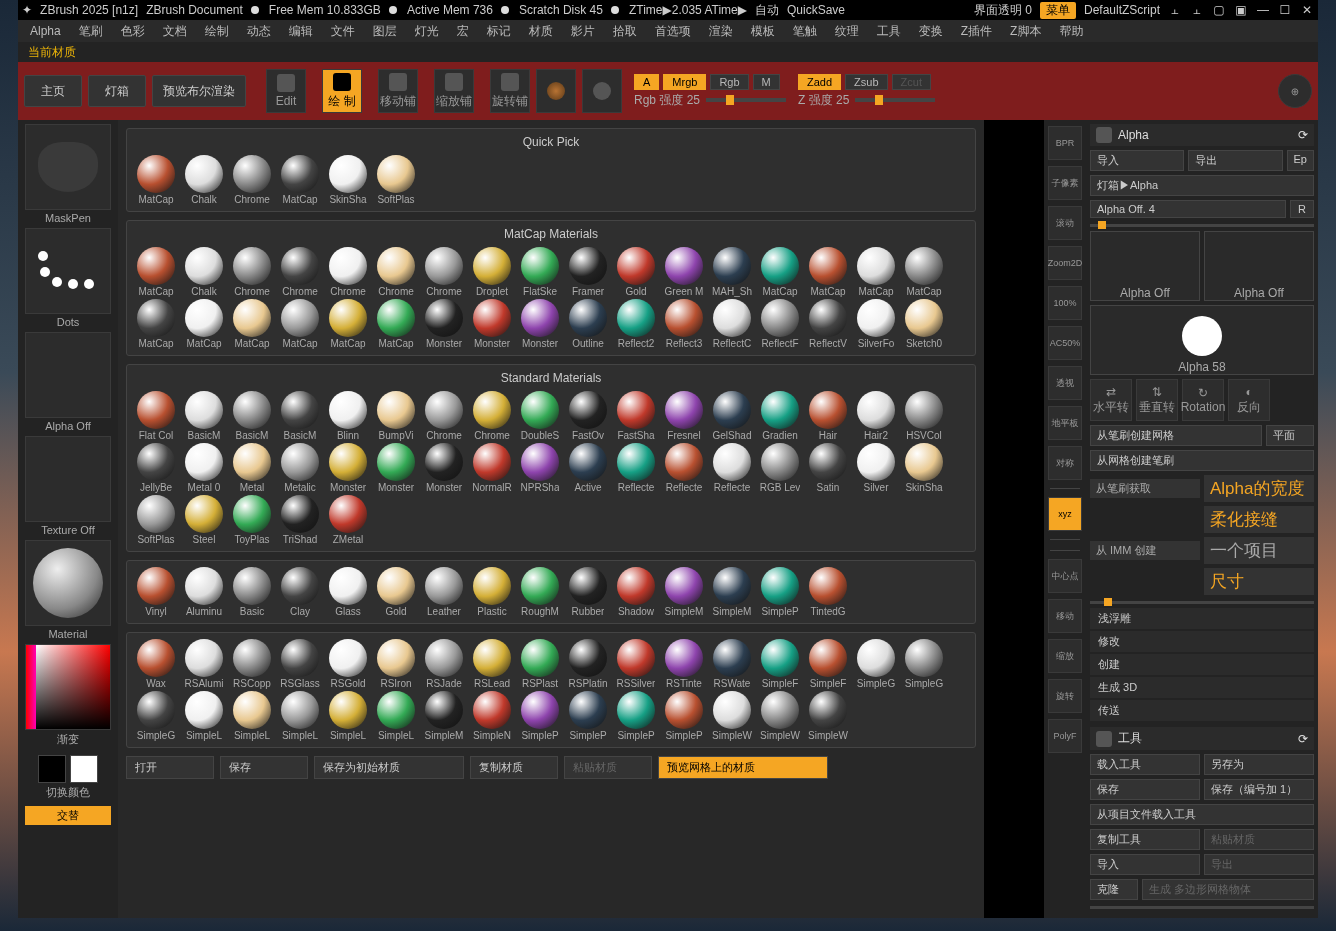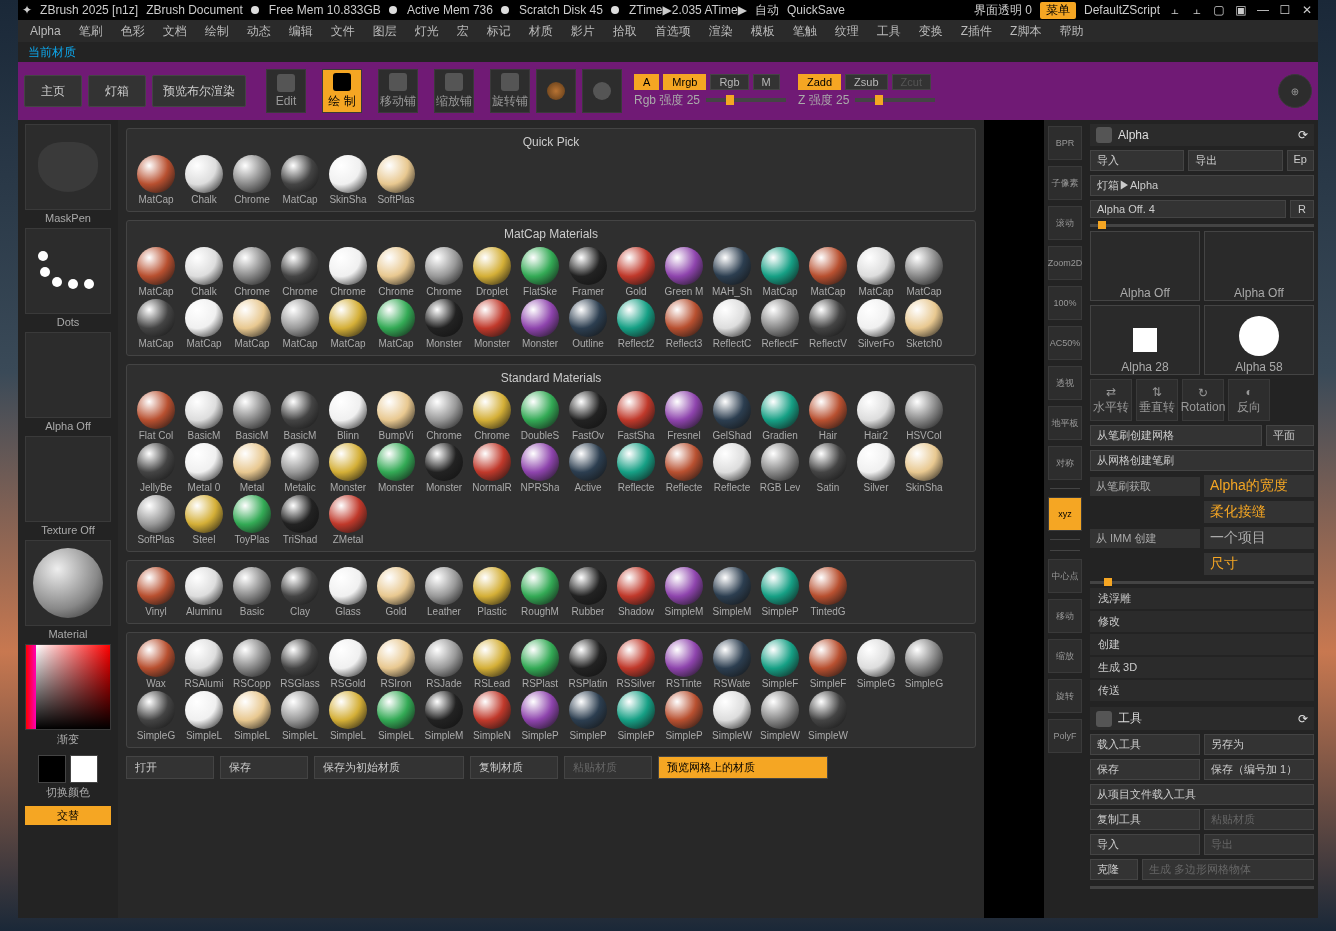--- a/index.html
+++ b/index.html
@@ -14,24 +14,24 @@
 .titlebar .dot{ width:8px;height:8px;border-radius:50%;background:#ddd;display:inline-block;margin-right:2px;}
 .titlebar .spacer{flex:1;}
 .titlebar .orange{background:#f5a623;color:#000;padding:0 6px;border-radius:2px;}
 .titlebar .winbtn{width:14px;height:14px;display:flex;align-items:center;justify-content:center;color:#ccc;}
 
 
 .menubar{height:22px;background:#2a2a2a;display:flex;align-items:center;gap:6px;padding:0 6px;color:#bbb;}
 .menubar span{padding:2px 6px;}
 
 
-.cur-mat{height:20px;background:#232323;color:#0ea5e9;padding:2px 10px;}
-
-
-.toolbar{height:58px;background:#701a75;display:flex;align-items:center;gap:6px;padding:4px 6px;}
+.cur-mat{height:20px;background:#232323;color:#eab308;padding:2px 10px;}
+
+
+.toolbar{height:58px;background:#7f1d1d;display:flex;align-items:center;gap:6px;padding:4px 6px;}
 .btn{background:#333;color:#ccc;padding:6px 10px;border:1px solid #444;border-radius:2px;display:flex;align-items:center;justify-content:center;}
 .btn.big{height:32px;min-width:58px;}
 .iconbtn{width:40px;height:44px;background:#2d2d2d;border:1px solid #3a3a3a;display:flex;flex-direction:column;align-items:center;justify-content:center;font-size:10px;color:#999;gap:2px;}
 .iconbtn.active{background:#f5a623;color:#000;}
 .iconbtn .ic{width:18px;height:18px;background:#555;border-radius:3px;}
 .iconbtn.active .ic{background:#000;}
 .rgb-group{display:flex;flex-direction:column;gap:2px;margin-left:6px;}
 .rgb-row{display:flex;gap:4px;align-items:center;}
 .chip{background:#333;padding:1px 8px;border:1px solid #444;font-size:11px;}
 .chip.on{background:#f5a623;color:#000;border-color:#f5a623;}
@@ -78,21 +78,21 @@
 .rp-head{display:flex;align-items:center;gap:6px;background:#2b2b2b;padding:3px 6px;color:#ddd;}
 .rp-head .ico{width:16px;height:16px;background:#555;border-radius:3px;}
 .rprow{display:flex;gap:4px;}
 .rbtn{flex:1;background:#333;border:1px solid #444;padding:2px 6px;font-size:11px;color:#ccc;text-align:left;white-space:nowrap;overflow:hidden;}
 .rbtn.small{flex:0 0 auto;min-width:24px;text-align:center;}
 .thumb2{flex:1;height:70px;background:#2a2a2a;border:1px solid #444;display:flex;flex-direction:column;align-items:center;justify-content:flex-end;font-size:10px;color:#aaa;}
 .thumb2 .b{width:40px;height:40px;border-radius:50%;background:radial-gradient(circle at 32% 28%,#fff,#888 55%,#111);margin-bottom:4px;}
 .mini{width:42px;height:42px;background:#2d2d2d;border:1px solid #3a3a3a;display:flex;flex-direction:column;align-items:center;justify-content:center;font-size:9px;color:#999;}
 .kv{display:flex;gap:4px;align-items:center;}
 .kv .k{flex:1;background:#333;padding:2px 6px;font-size:11px;color:#aaa;}
-.kv .v{flex:1;background:#333;padding:2px 6px;font-size:14px;color:#f5a623;}
+.kv .v{flex:1;background:#333;padding:2px 6px;font-size:17px;color:#f5a623;}
 .section-list .item{background:#2b2b2b;padding:3px 8px;margin-bottom:2px;font-size:11px;color:#ccc;}
 .rslider{width:100%;height:3px;background:#444;position:relative;margin-top:2px;}
 .rslider .th{position:absolute;left:8px;width:8px;height:8px;top:-3px;background:#f5a623;}
 </style>
 </head>
 <body>
 
 <div class="desk"></div>
 <div class="app">
 
@@ -842,24 +842,20 @@
       <div class="rprow">
         <div class="thumb2">
             <span>Alpha Off</span>
           </div>
         <div class="thumb2">
             <span>Alpha Off</span>
           </div>
       </div>
       <div class="rprow">
         <div class="thumb2">
-            <div style="width:24px;height:24px;background:#fff;margin-bottom:8px;"></div>
-            <span>Alpha 28</span>
-          </div>
-        <div class="thumb2">
             <div class="b" style="background:#fff;"></div>
             <span>Alpha 58</span>
           </div>
       </div>
       <div class="rprow">
         <div class="mini">
             <span>⇄</span>
             <span>水平转</span>
           </div>
         <div class="mini">

